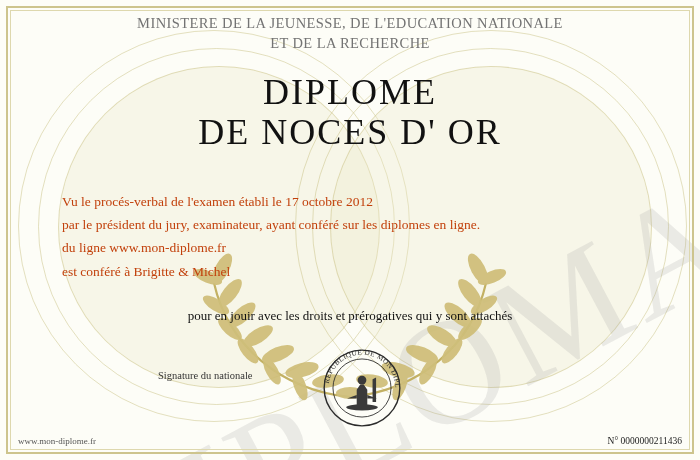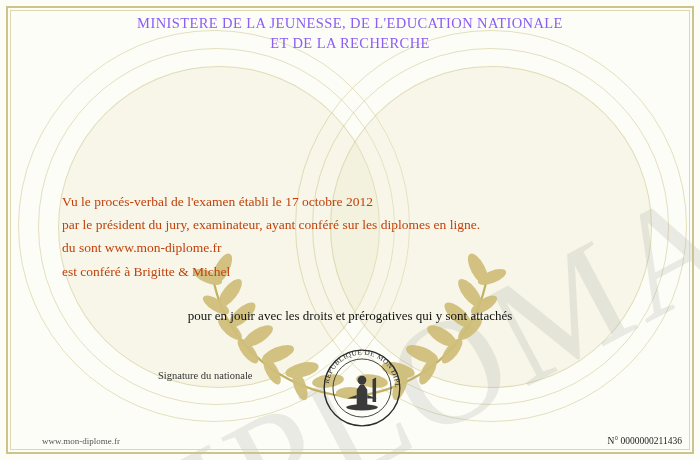--- a/index.html
+++ b/index.html
@@ -72,21 +72,21 @@
   }
 
   
   .header {
     position: absolute;
     left: 0; right: 0; top: 14px;
     text-align: center;
     font-size: 14.5px;
     letter-spacing: 0.4px;
     line-height: 1.35;
-    color: #8b5cf6;
+    color: #737373;
   }
   .header .l1, .header .l2 { display: block; }
 
   
   .title {
     position: absolute;
     left: 0; right: 0; top: 72px;
     text-align: center;
     color: #111;
   }
@@ -152,21 +152,20 @@
     height: 88px;
   }
 
   
   .footer-left {
     position: absolute;
     left: 18px;
     bottom: 14px;
     font-size: 9px;
     color: #555;
-    margin-left: 24px;
   }
   .footer-right {
     position: absolute;
     right: 18px;
     bottom: 14px;
     font-size: 9.5px;
     color: #222;
   }
 </style>
 </head>
@@ -226,25 +225,29 @@
   </svg>
 
   <div class="outer-frame"></div>
   <div class="inner-frame"></div>
 
   <div class="header">
     <span class="l1">MINISTERE DE LA JEUNESSE, DE L'EDUCATION NATIONALE</span>
     <span class="l2">ET DE LA RECHERCHE</span>
   </div>
 
+  <div class="title">
+    <span class="t1">DIPLOME</span>
+    <span class="t2">DE NOCES D' OR</span>
+  </div>
 
   <div class="body-text">
     <span class="line">Vu le procés-verbal de l'examen établi le 17 octobre 2012</span>
     <span class="line">par le président du jury, examinateur, ayant conféré sur les diplomes en ligne.</span>
-    <span class="line">du sont www.mon-diplome.fr</span>
+    <span class="line">du ligne www.mon-diplome.fr</span>
     <span class="line">est conféré à Brigitte &amp; Michel</span>
   </div>
 
   <div class="closing">pour en jouir avec les droits et prérogatives qui y sont attachés</div>
 
   <div class="sig-left">Signature du nationale</div>
 
 
   <svg class="stamp" viewBox="0 0 100 100">
     <defs>

